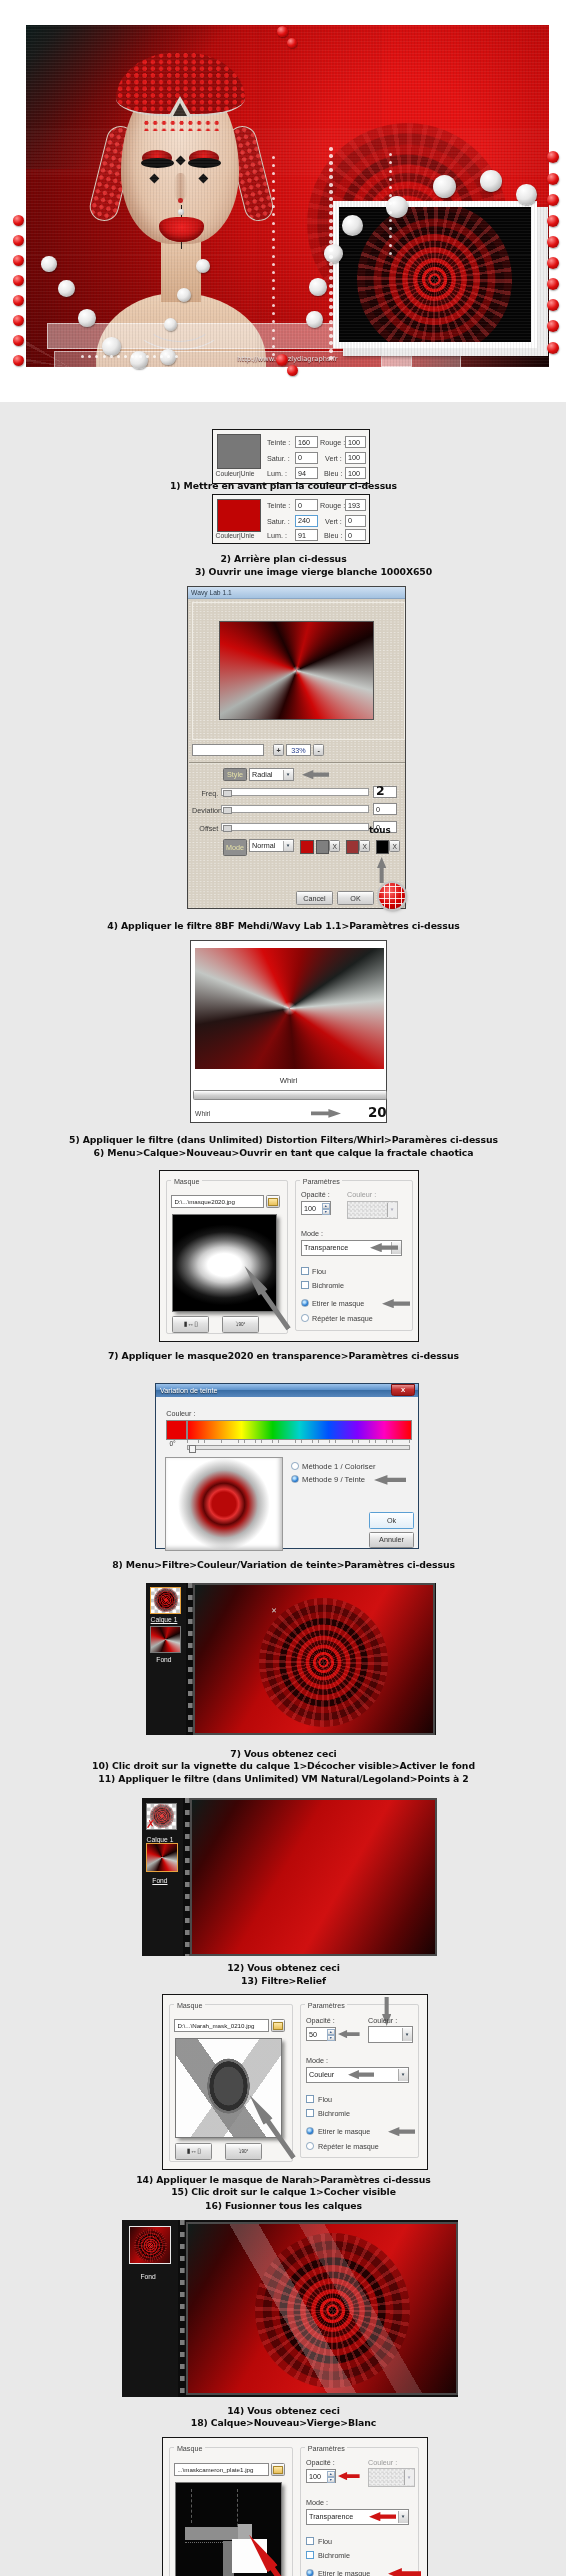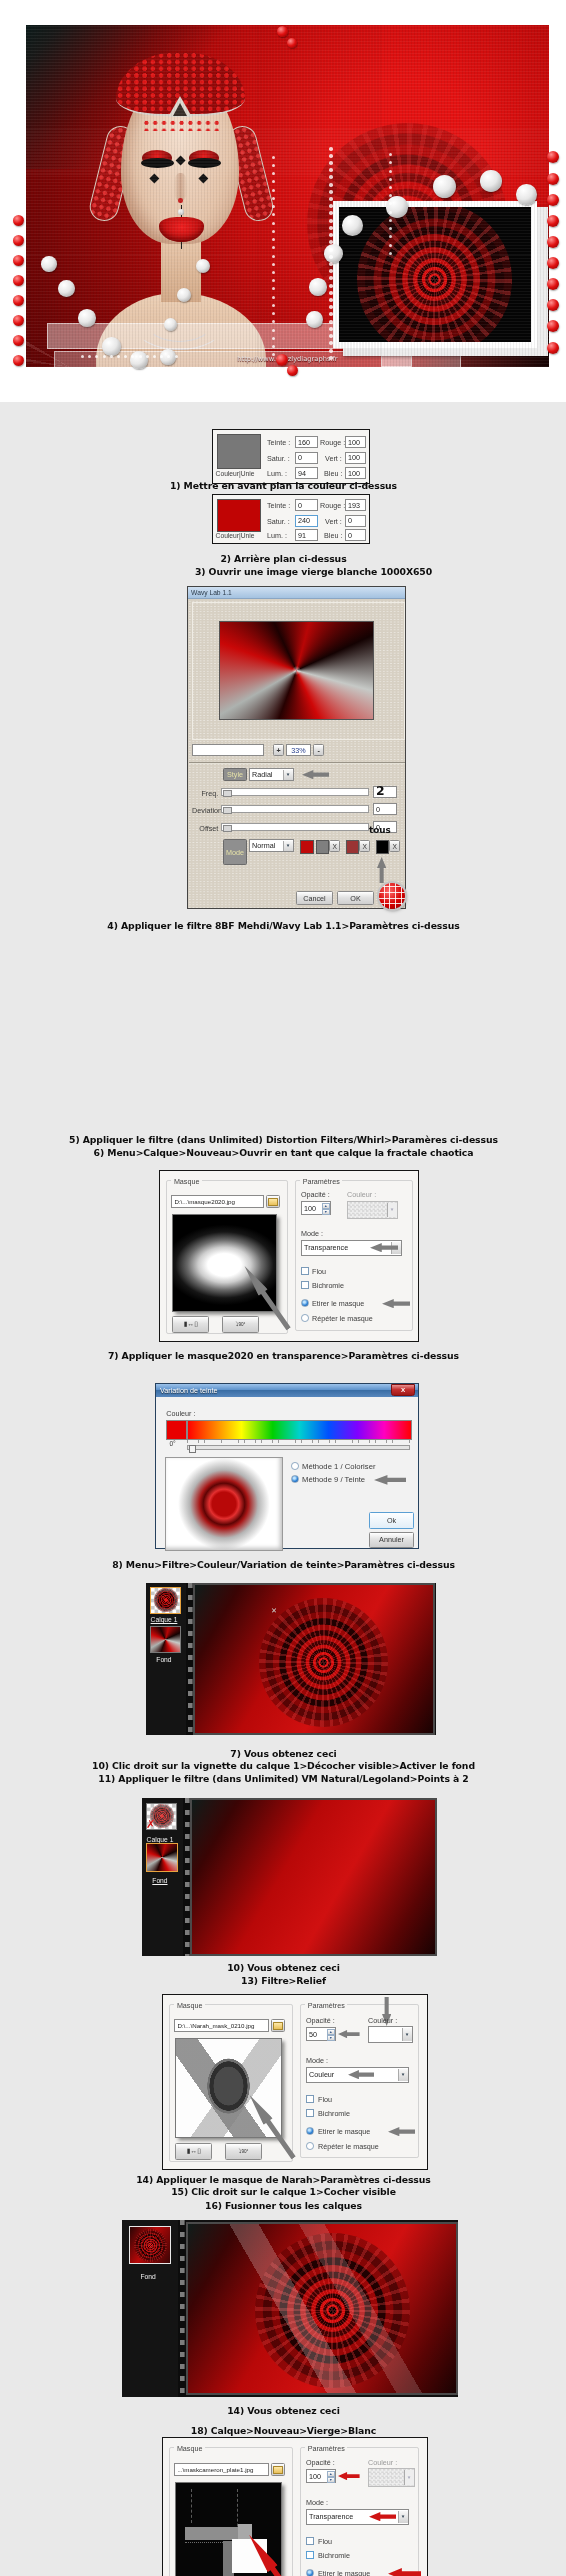--- a/index.html
+++ b/index.html
@@ -298,39 +298,47 @@
       </div>
     <div class="fld" style="left:185px;top:216px;width:24px;height:12.4px;">0</div>
 
     <div class="lbl" style="left:11.3px;top:237px;">Offset</div>
     <div class="track" style="left:33px;top:236px;width:148px;height:8.2px;">
         <div class="abs" style="left:1px;top:1px;width:7.2px;height:5.2px;background:#d8d8d8;border:0.5px solid #888;"></div>
       </div>
     <div class="fld" style="left:185px;top:234px;width:24px;height:12.4px;">0</div>
 
     <div class="abs hand" style="left:181px;top:238px;font-size:8.8px;">tous</div>
-    <div class="b3" style="left:35px;top:252px;width:24px;height:26px;background:#8f8f8f;color:#e6e2a8;border-color:#6a6a6a;">Mode</div>
+    <div class="b3" style="left:35px;top:252px;width:24px;height:17px;background:#8f8f8f;color:#e6e2a8;border-color:#6a6a6a;">Mode</div>
     <div class="fld" style="left:61px;top:252px;width:45px;height:13.4px;">
         <span>Normal</span>
         <span class="dd">▼</span>
       </div>
     <div class="abs" style="left: 112px; top: 253px; width: 12.4px; height: 12.4px; border: 0.5px solid rgb(85, 85, 85); background: rgb(192, 10, 10);"></div>
     <div class="abs" style="left: 128px; top: 253px; width: 11.3px; height: 12.4px; border: 0.5px solid rgb(85, 85, 85); background: rgb(127, 127, 127);"></div>
     <div class="b3" style="left:141px;top:253px;width:11.3px;height:12.4px;font-size:6.7px;">X</div>
     <div class="abs" style="left: 158px; top: 253px; width: 11.3px; height: 12.4px; border: 0.5px solid rgb(85, 85, 85); background: rgb(154, 52, 52);"></div>
     <div class="b3" style="left:171px;top:253px;width:11.3px;height:12.4px;font-size:6.7px;">X</div>
     <div class="abs" style="left: 188px; top: 253px; width: 11.3px; height: 12.4px; border: 0.5px solid rgb(85, 85, 85); background: rgb(0, 0, 0);"></div>
     <div class="b3" style="left:201px;top:253px;width:11.3px;height:12.4px;font-size:6.7px;">X</div>
     <div class="arr arr-u agray" style="left:189px;top:270px;width:9.3px;height:26px;"></div>
 
     <div class="b3" style="left:108px;top:304px;width:37px;height:14.4px;">Cancel</div>
     <div class="b3" style="left:149px;top:304px;width:37px;height:14.4px;">OK</div>
     <div class="abs" style="left:191px;top:296px;width:26px;height:26px;border-radius:50%;background-image:repeating-linear-gradient(0deg,transparent 0 4.6px,rgba(255,255,255,.85) 4.6px 5.7px),repeating-linear-gradient(90deg,transparent 0 4.6px,rgba(255,255,255,.85) 4.6px 5.7px),radial-gradient(circle at 38% 32%,#ff6a6a,#d40000 55%,#8e0000);box-shadow:0 0 0 2.1px #c4c4c4,1px 1.5px 3.6px rgba(0,0,0,.5);"></div>
   </div>
 
+  <div class="abs" style="left:190px;top:940px;width:197px;height:183px;background:#fff;border:0.5px solid #444;box-sizing:border-box;">
+    <div class="abs whirlbg" style="left:4.1px;top:6.7px;width:189px;height:121px;"></div>
+    <div class="abs" style="left:0;top:135px;width:100%;text-align:center;font:7.7px 'Liberation Sans',sans-serif;color:#333;">Whirl</div>
+    <div class="slider3d" style="left:2.1px;top:149px;width:192px;height:7.7px;"></div>
+    <div class="lbl" style="left:4.1px;top:169px;font-size:6.7px;">Whirl</div>
+    <div class="arr arr-r agray" style="left:120px;top:168px;width:30px;height:8.8px;"></div>
+    <div class="abs hand" style="left:177px;top:164px;font-size:13.4px;">20</div>
+  </div>
 
   <div class="dlgbx" style="left:159px;top:1170px;width:258px;height:170px;">
     <div class="grp" style="left:6.2px;top:9.3px;width:120px;height:152px;">
         <span class="grp-t">Masque</span>
       </div>
     <div class="fld" style="left:11.3px;top:24px;width:93px;height:13.4px;font-size:6.2px;">D:\...\masque2020.jpg</div>
     <div class="b3" style="left:106px;top:24px;width:14.4px;height:13.4px;">
         <span style="width:8.2px;height:5.7px;background:linear-gradient(#ffe9a8,#e8c05a);border:0.5px solid #a8862a;border-radius:0.5px;display:inline-block;"></span>
       </div>
     <div class="abs" style="left:12.4px;top:43px;width:103px;height:96px;background:radial-gradient(ellipse 58% 42% at 50% 52%,#ffffff 0 28%,#cdcdcd 44%,#6a6a6a 62%,#151515 82%,#000);box-shadow:2.6px 2.6px 3.6px rgba(0,0,0,.45);border:0.5px solid #777;"></div>
@@ -535,23 +543,23 @@
       <div class="step" style="top: 553px;">2) Arrière plan ci-dessus</div>
       <div class="step" style="top: 566px; padding-left: 30px;">3) Ouvrir une image vierge blanche 1000X650</div>
       <div class="step" style="top: 920px;">4) Appliquer le filtre 8BF Mehdi/Wavy Lab 1.1&gt;Paramètres ci-dessus</div>
       <div class="step" style="top: 1134px;">5) Appliquer le filtre (dans Unlimited) Distortion Filters/Whirl&gt;Paramères ci-dessus</div>
       <div class="step" style="top: 1147px;">6) Menu&gt;Calque&gt;Nouveau&gt;Ouvrir en tant que calque la fractale chaotica</div>
       <div class="step" style="top: 1350px;">7) Appliquer le masque2020 en transparence&gt;Paramètres ci-dessus</div>
       <div class="step" style="top: 1559px;">8) Menu&gt;Filtre&gt;Couleur/Variation de teinte&gt;Paramètres ci-dessus</div>
       <div class="step" style="top: 1748px;">7) Vous obtenez ceci</div>
       <div class="step" style="top: 1760px;">10) Clic droit sur la vignette du calque 1&gt;Décocher visible&gt;Activer le fond</div>
       <div class="step" style="top: 1773px;">11) Appliquer le filtre (dans Unlimited) VM Natural/Legoland&gt;Points à 2</div>
-      <div class="step" style="top: 1962px;">10) Vous obtenez ceci</div>
+      <div class="step" style="top: 1962px;">12) Vous obtenez ceci</div>
       <div class="step" style="top: 1975px;">13) Filtre&gt;Relief</div>
       <div class="step" style="top: 2174px;">14) Appliquer le masque de Narah&gt;Paramètres ci-dessus</div>
       <div class="step" style="top: 2186px;">15) Clic droit sur le calque 1&gt;Cocher visible</div>
       <div class="step" style="top: 2200px;">16) Fusionner tous les calques</div>
       <div class="step" style="top: 2405px;">14) Vous obtenez ceci</div>
-      <div class="step" style="top: 2417px; margin-top: 8px;">18) Calque&gt;Nouveau&gt;Vierge&gt;Blanc</div>
+      <div class="step" style="top: 2417px;">18) Calque&gt;Nouveau&gt;Vierge&gt;Blanc</div>
     </div>
 
 </div>
 
 
 </body></html>

